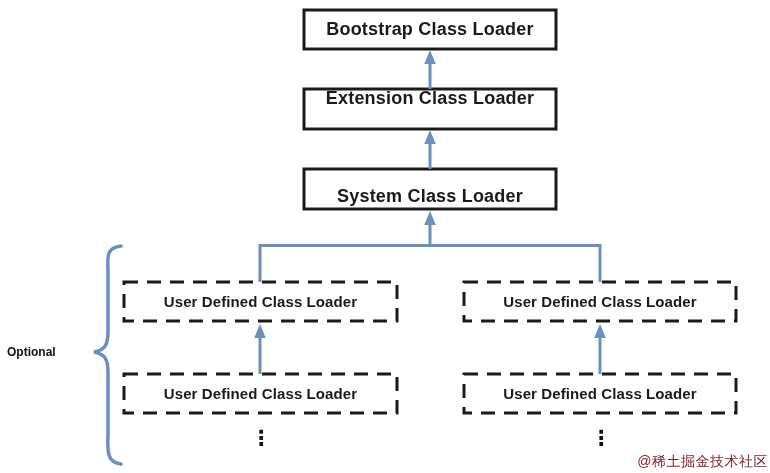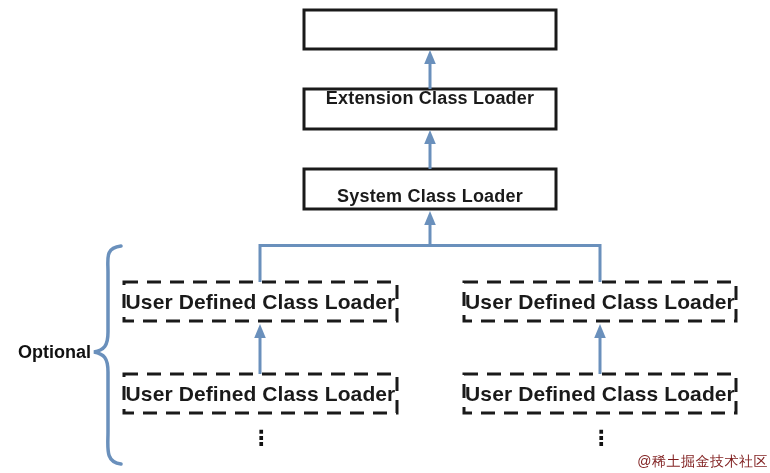--- a/index.html
+++ b/index.html
@@ -26,33 +26,32 @@
     position: absolute;
     display: flex;
     align-items: center;
     justify-content: center;
     font-weight: 700;
     color: #1a1a1a;
     text-align: center;
     white-space: nowrap;
   }
   .solid-label  { font-size: 18px; letter-spacing: 0.2px; }
-  .dashed-label { font-size: 21px; letter-spacing: 0.1px; }
+  .dashed-label { font-size: 15px; letter-spacing: 0.1px; }
   .optional-label {
     position: absolute;
     left: 7px;
     top: 341px;
     width: 80px;
     height: 22px;
-    font-size: 18px;
+    font-size: 12px;
     font-weight: 700;
     color: #111111;
     text-align: left;
     line-height: 22px;
-    margin-left: 11px;
   }
   .dots {
     position: absolute;
     width: 26px;
     top: 421px;
     height: 34px;
     text-align: center;
     font-family: "DejaVu Sans", sans-serif;
     font-size: 21px;
     font-weight: 700;
@@ -105,20 +104,21 @@
 
     <path d="M 121 246
              C 105 248, 108 258, 108 272
              L 108 332
              C 108 346, 104 350, 94 352
              C 104 354, 108 358, 108 372
              L 108 432
              C 108 448, 105 462, 121 464" fill="none" stroke="#6a90bc" stroke-width="3.5" stroke-linecap="round"></path>
   </svg>
 
+  <div class="node-label solid-label" style="left:304px; top:10px; width:252px; height:39px;">Bootstrap Class Loader</div>
 
   <div class="node-label solid-label" style="left:304px; top:78px; width:252px; height:40px;">Extension Class Loader</div>
 
   <div class="node-label solid-label" style="left:304px; top:169px; width:252px; height:54px;">System Class Loader</div>
 
   <div class="node-label dashed-label" style="left:124px; top:282px; width:273px; height:39px;">User Defined Class Loader</div>
 
   <div class="node-label dashed-label" style="left:464px; top:282px; width:272px; height:39px;">User Defined Class Loader</div>
 
   <div class="node-label dashed-label" style="left:124px; top:374px; width:273px; height:39px;">User Defined Class Loader</div>

